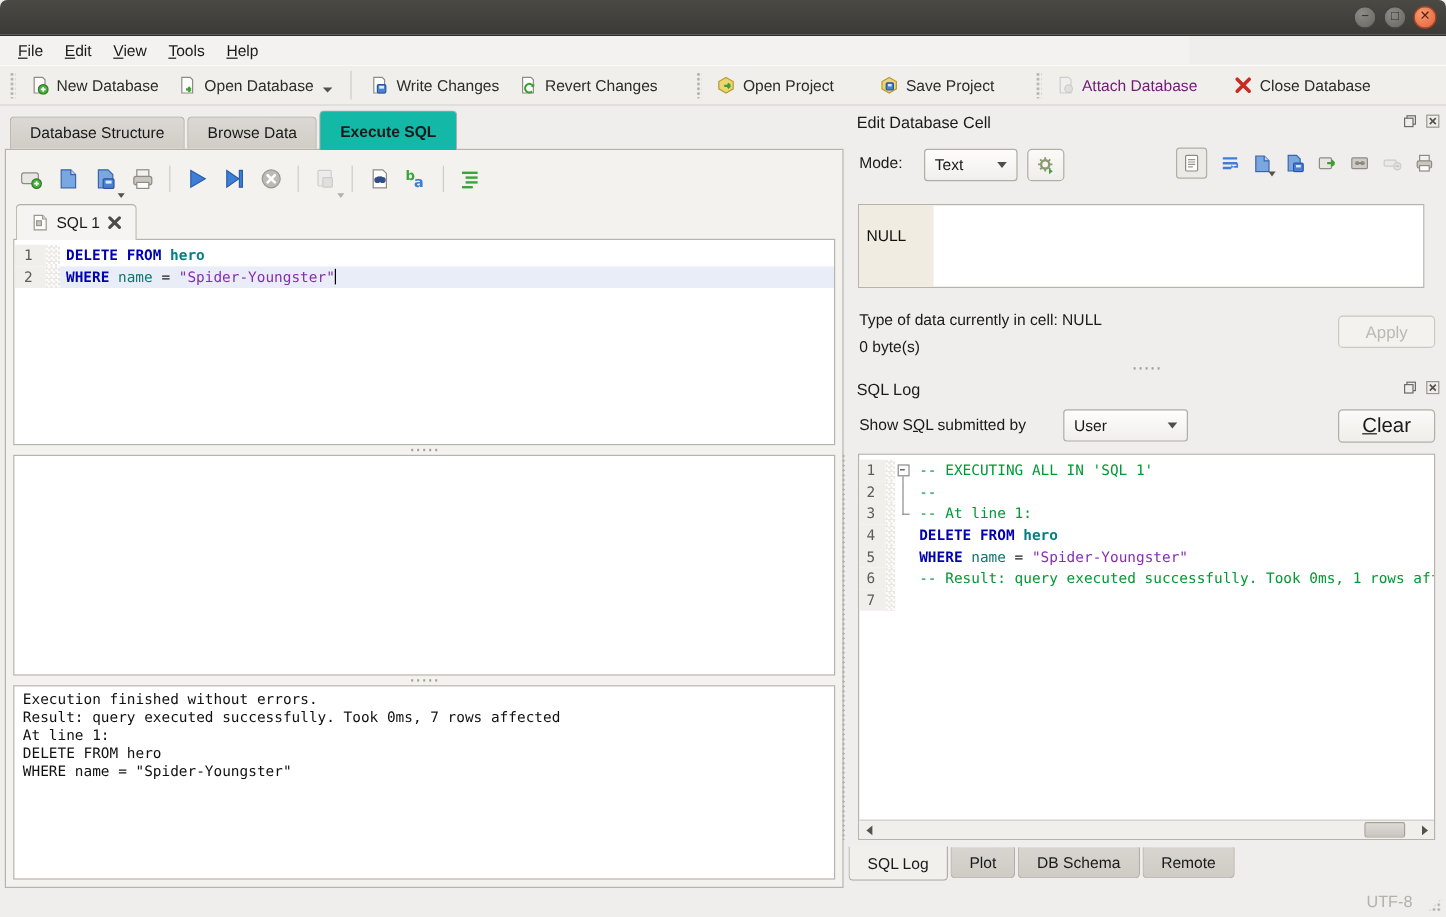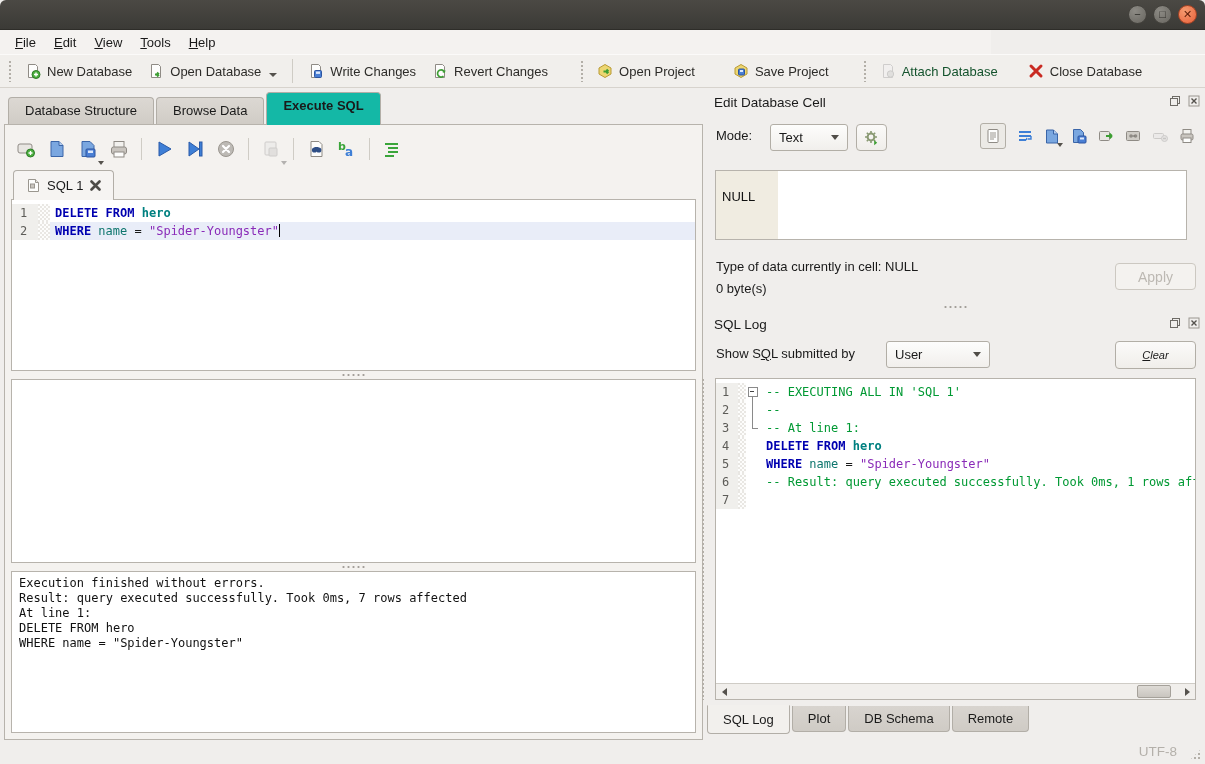--- a/index.html
+++ b/index.html
@@ -41,34 +41,34 @@
   .toolbar {
     position:absolute; left:0; top:54px; width:1205px; height:34px;
     background:#f1efec; border-top:1px solid #fbfaf9; border-bottom:1px solid #d7d3cd;
     display:flex; align-items:center; padding:0 4px;
   }
   .tb-grip { width:5px; height:22px; margin:0 4px;
     background-image:radial-gradient(circle,#b3afa8 1px,transparent 1.3px);
     background-size:4px 4px; }
   .tb-sep { width:1px; height:24px; background:#cfccc5; margin:0 7px; }
   .tb-btn { display:flex; align-items:center; gap:6px; padding:5px 8px; border-radius:3px; color:#2d2c29; white-space:nowrap; }
-  .tb-btn.disabled { color:#14532d; }
+  .tb-btn.disabled { color:#701a75; }
   .tb-btn.disabled svg { opacity:.45; filter:grayscale(1); }
   .tb-caret { width:0; height:0; border-left:4px solid transparent; border-right:4px solid transparent; border-top:4px solid #55524d; margin-left:2px; align-self:flex-end; margin-bottom:2px;}
 
   
   .workspace { position:absolute; left:0; top:88px; width:1205px; height:652px; }
 
   
   .left-dock { position:absolute; left:4px; top:2px; width:699px; height:650px; }
   .main-tabs { display:flex; align-items:flex-end; height:34px; padding-left:4px; position:relative; z-index:2; }
   .main-tab {
     padding:5px 16px 6px; background:linear-gradient(#dcd8d3,#d0ccc6);
     border:1px solid #b2aea7; border-bottom:none; border-radius:4px 4px 0 0;
-    margin-right:2px; height:27px; display:flex; align-items:flex-start;
+    margin-right:2px; height:27px; display:flex; align-items:flex-end;
   }
   .main-tab.active { background:#14b8a6; height:33px; margin-bottom:-1px; padding-bottom:8px;font-weight:bold; }
   .left-frame {
     position:absolute; left:0; top:34px; width:699px; height:616px;
     background:#f4f2ef; border:1px solid #b7b3ac;
     display:flex; flex-direction:column; padding:6px;
   }
 
   
   .sql-toolbar { height:36px; display:flex; align-items:center; gap:5px; padding:2px 2px; }
@@ -147,21 +147,21 @@
 
   .cell-info-type { position:absolute; left:10px; top:169px; }
   .cell-info-size { position:absolute; left:10px; top:191px; }
   .apply-btn { position:absolute; right:9px; top:173px; width:81px; height:27px; font-size:14px; }
 
   .dock-splitter { position:absolute; left:0; top:212px; width:100%; height:10px; display:flex; align-items:center; justify-content:center; }
 
   .log-header-top { top:224px; }
   .log-filter-label { position:absolute; left:10px; top:256px; }
   .log-filter-combo { position:absolute; left:180px; top:251px; width:104px; }
-  .clear-btn { position:absolute; right:9px; top:251px; width:81px; height:28px; font-size:11px;font-style:italic; }
+  .clear-btn { position:absolute; right:9px; top:251px; width:81px; height:28px; font-size:17px; }
 
   .log-box { position:absolute; left:9px; top:288px; width:481px; height:322px; background:#fff; border:1px solid #b7b3ac; display:flex; flex-direction:column; overflow:hidden; }
   .log-code { flex:1; overflow:hidden; }
   .log-code .code-row .ln { width:22px; padding-left:6px; }
   .log-code .code-row .fold-margin { width:8px; }
 
   .hscrollbar { height:16px; border-top:1px solid #cfccc6; background:#f1efec; display:flex; align-items:center; position:relative; flex:none;}
   .hs-arrow { width:16px; height:100%; display:flex; align-items:center; justify-content:center; flex:none; }
   .tri-left { width:0; height:0; border-top:4px solid transparent; border-bottom:4px solid transparent; border-right:5px solid #55524d; }
   .tri-right { width:0; height:0; border-top:4px solid transparent; border-bottom:4px solid transparent; border-left:5px solid #55524d; }

